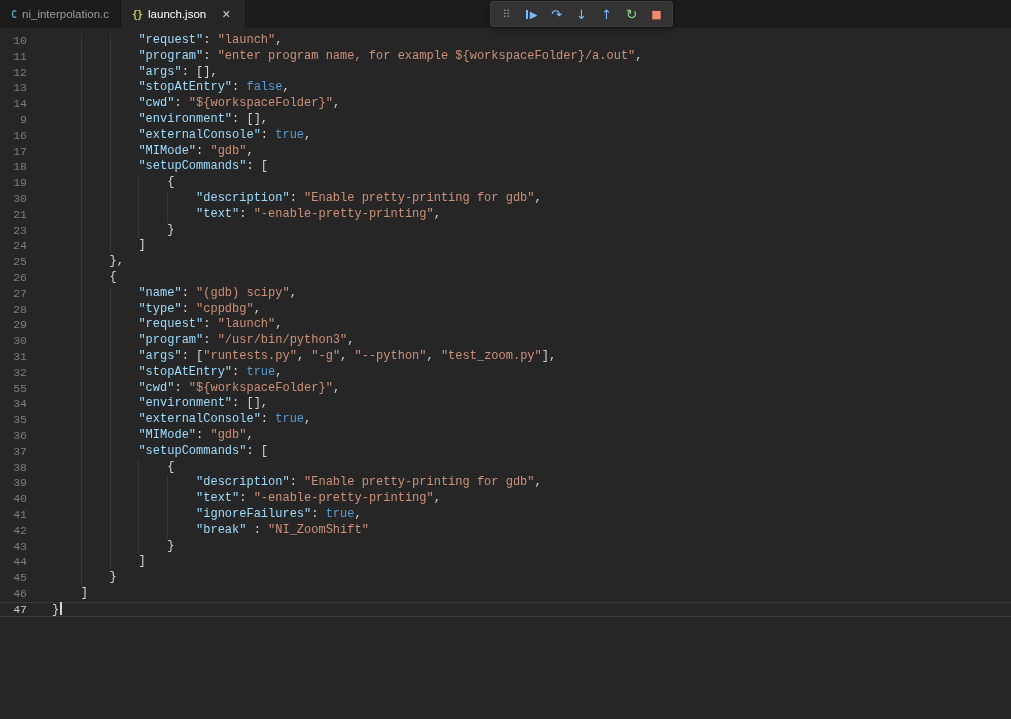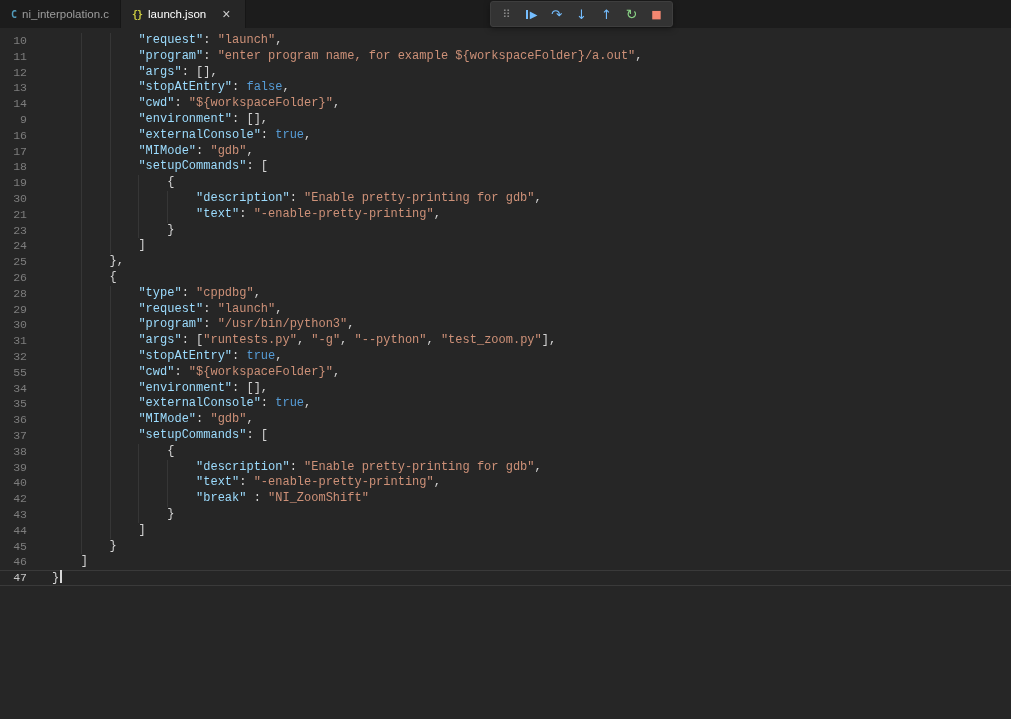--- a/index.html
+++ b/index.html
@@ -138,20 +138,24 @@
       </div>
       <div class="line">
         <span class="ln">25</span>
         <span class="code"><i class="g" style="left: 4ch;"></i><span class="tk-w">        </span><span class="tk-p">},</span></span>
       </div>
       <div class="line">
         <span class="ln">26</span>
         <span class="code"><i class="g" style="left: 4ch;"></i><span class="tk-w">        </span><span class="tk-p">{</span></span>
       </div>
       <div class="line">
+        <span class="ln">27</span>
+        <span class="code"><i class="g" style="left: 4ch;"></i><i class="g" style="left: 8ch;"></i><span class="tk-w">            </span><span class="tk-k">"name"</span><span class="tk-p">: </span><span class="tk-s">"(gdb) scipy"</span><span class="tk-p">,</span></span>
+      </div>
+      <div class="line">
         <span class="ln">28</span>
         <span class="code"><i class="g" style="left: 4ch;"></i><i class="g" style="left: 8ch;"></i><span class="tk-w">            </span><span class="tk-k">"type"</span><span class="tk-p">: </span><span class="tk-s">"cppdbg"</span><span class="tk-p">,</span></span>
       </div>
       <div class="line">
         <span class="ln">29</span>
         <span class="code"><i class="g" style="left: 4ch;"></i><i class="g" style="left: 8ch;"></i><span class="tk-w">            </span><span class="tk-k">"request"</span><span class="tk-p">: </span><span class="tk-s">"launch"</span><span class="tk-p">,</span></span>
       </div>
       <div class="line">
         <span class="ln">30</span>
         <span class="code"><i class="g" style="left: 4ch;"></i><i class="g" style="left: 8ch;"></i><span class="tk-w">            </span><span class="tk-k">"program"</span><span class="tk-p">: </span><span class="tk-s">"/usr/bin/python3"</span><span class="tk-p">,</span></span>
@@ -188,20 +192,24 @@
         <span class="ln">38</span>
         <span class="code"><i class="g" style="left: 4ch;"></i><i class="g" style="left: 8ch;"></i><i class="g" style="left: 12ch;"></i><span class="tk-w">                </span><span class="tk-p">{</span></span>
       </div>
       <div class="line">
         <span class="ln">39</span>
         <span class="code"><i class="g" style="left: 4ch;"></i><i class="g" style="left: 8ch;"></i><i class="g" style="left: 12ch;"></i><i class="g" style="left: 16ch;"></i><span class="tk-w">                    </span><span class="tk-k">"description"</span><span class="tk-p">: </span><span class="tk-s">"Enable pretty-printing for gdb"</span><span class="tk-p">,</span></span>
       </div>
       <div class="line">
         <span class="ln">40</span>
         <span class="code"><i class="g" style="left: 4ch;"></i><i class="g" style="left: 8ch;"></i><i class="g" style="left: 12ch;"></i><i class="g" style="left: 16ch;"></i><span class="tk-w">                    </span><span class="tk-k">"text"</span><span class="tk-p">: </span><span class="tk-s">"-enable-pretty-printing"</span><span class="tk-p">,</span></span>
+      </div>
+      <div class="line">
+        <span class="ln">41</span>
+        <span class="code"><i class="g" style="left: 4ch;"></i><i class="g" style="left: 8ch;"></i><i class="g" style="left: 12ch;"></i><i class="g" style="left: 16ch;"></i><span class="tk-w">                    </span><span class="tk-k">"ignoreFailures"</span><span class="tk-p">: </span><span class="tk-b">true</span><span class="tk-p">,</span></span>
       </div>
       <div class="line">
         <span class="ln">42</span>
         <span class="code"><i class="g" style="left: 4ch;"></i><i class="g" style="left: 8ch;"></i><i class="g" style="left: 12ch;"></i><i class="g" style="left: 16ch;"></i><span class="tk-w">                    </span><span class="tk-k">"break"</span><span class="tk-p"> : </span><span class="tk-s">"NI_ZoomShift"</span></span>
       </div>
       <div class="line">
         <span class="ln">43</span>
         <span class="code"><i class="g" style="left: 4ch;"></i><i class="g" style="left: 8ch;"></i><i class="g" style="left: 12ch;"></i><span class="tk-w">                </span><span class="tk-p">}</span></span>
       </div>
       <div class="line">

